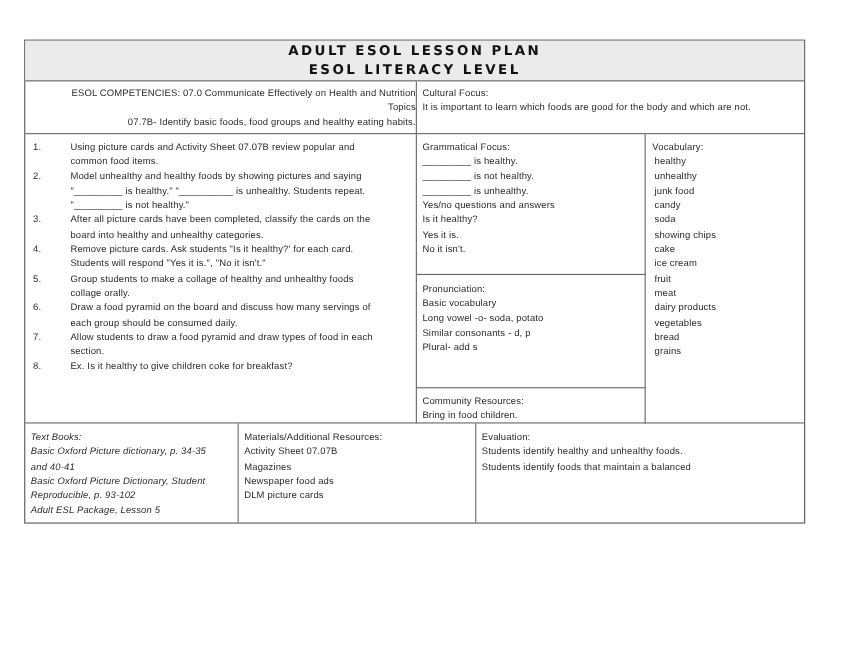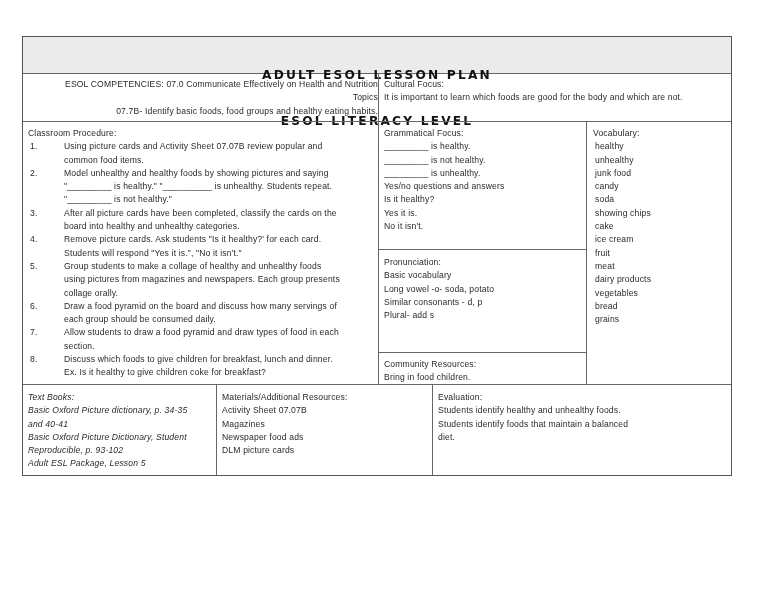--- a/index.html
+++ b/index.html
@@ -1,21 +1,21 @@
 <!DOCTYPE html>
 <html><head>
 <meta charset="utf-8">
 <style>
   * { box-sizing: border-box; margin: 0; padding: 0; }
   html, body { width: 776px; height: 600px; background: #ffffff; overflow: hidden; }
   body { font-family: "Liberation Sans", sans-serif; color: #2a2a2a; position: relative; }
   .doc { position: absolute; left: 22px; top: 36px; width: 710px; height: 440px; border: 1px solid #555; }
   .box { position: absolute; border-color: #666; border-style: solid; border-width: 0; }
   .header { left: 0; top: 0; width: 708px; height: 37px; background: #ebebeb; border-bottom: 1px solid #666; text-align: center; }
-  .header .t1, .header .t2 { font-family: "DejaVu Sans", sans-serif; font-weight: bold; font-size: 12.2px; letter-spacing: 2.2px; color: #111; line-height: 17px; margin-top: 29px; }
+  .header .t1, .header .t2 { font-family: "DejaVu Sans", sans-serif; font-weight: bold; font-size: 12.2px; letter-spacing: 2.2px; color: #111; line-height: 17px; }
   .header .t1 { padding-top: 1px; }
   .txt { font-size: 8.6px; line-height: 13.3px; letter-spacing: 0.15px; color: #2a2a2a; white-space: nowrap; }
   .cell { position: absolute; padding: 4px 0 0 5px; }
   .proc-item { position: relative; padding-left: 36px; white-space: normal; }
   .proc-item .num { position: absolute; left: 2px; top: 0; }
   .line { display: block; }
 </style>
 </head>
 <body>
 
@@ -30,21 +30,20 @@
     <span class="line">ESOL COMPETENCIES: 07.0 Communicate Effectively on Health and Nutrition</span>
     <span class="line">Topics</span>
     <span class="line">07.7B- Identify basic foods, food groups and healthy eating habits.</span>
   </div>
   <div class="box cell txt" style="left:356px;top:37px;width:352px;height:48px;border-bottom-width:1px;padding-top:4px;">
     <span class="line">Cultural Focus:</span>
     <span class="line">It is important to learn which foods are good for the body and which are not.</span>
   </div>
 
   <div class="box cell txt" style="left:0;top:85px;width:356px;height:263px;border-right-width:1px;border-bottom-width:1px;padding-top:5px;">
-    <span class="line">Classroom Procedure:</span>
     <div class="proc-item">
       <span class="num">1.</span>
       <span class="line">Using picture cards and Activity Sheet 07.07B review popular and</span>
       <span class="line">common food items.</span>
     </div>
     <div class="proc-item">
       <span class="num">2.</span>
       <span class="line">Model unhealthy and healthy foods by showing pictures and saying</span>
       <span class="line">"_________ is healthy." "__________ is unhealthy.   Students repeat.</span>
       <span class="line">"_________ is not healthy."</span>
@@ -55,36 +54,34 @@
       <span class="line">board into healthy and unhealthy categories.</span>
     </div>
     <div class="proc-item">
       <span class="num">4.</span>
       <span class="line">Remove picture cards.  Ask students "Is it healthy?' for each card.</span>
       <span class="line">Students will respond "Yes it is.", "No it isn't."</span>
     </div>
     <div class="proc-item">
       <span class="num">5.</span>
       <span class="line">Group students to make a collage of healthy and unhealthy foods</span>
-      <span class="line">using pictures from magazines and newspapers.  Each group presents</span>
       <span class="line">collage orally.</span>
     </div>
     <div class="proc-item">
       <span class="num">6.</span>
       <span class="line">Draw a food pyramid on the board and discuss how many servings of</span>
       <span class="line">each group should be consumed daily.</span>
     </div>
     <div class="proc-item">
       <span class="num">7.</span>
       <span class="line">Allow students to draw a food pyramid and draw types of food in each</span>
       <span class="line">section.</span>
     </div>
     <div class="proc-item">
       <span class="num">8.</span>
-      <span class="line">Discuss which foods to give children for breakfast, lunch and dinner.</span>
       <span class="line">Ex. Is it healthy to give children coke for breakfast?</span>
     </div>
   </div>
 
   <div class="box cell txt" style="left:356px;top:85px;width:208px;height:128px;border-right-width:1px;border-bottom-width:1px;padding-top:5px;">
     <span class="line">Grammatical Focus:</span>
     <span class="line">_________ is healthy.</span>
     <span class="line">_________ is not healthy.</span>
     <span class="line">_________ is unhealthy.</span>
     <span class="line">Yes/no questions and answers</span>
@@ -136,15 +133,14 @@
     <span class="line">Materials/Additional Resources:</span>
     <span class="line">Activity Sheet 07.07B</span>
     <span class="line">Magazines</span>
     <span class="line">Newspaper food ads</span>
     <span class="line">DLM picture cards</span>
   </div>
   <div class="box cell txt" style="left:410px;top:348px;width:298px;height:90px;padding-top:6px;">
     <span class="line">Evaluation:</span>
     <span class="line">Students identify healthy and unhealthy foods.</span>
     <span class="line">Students identify foods that maintain a balanced</span>
-    <span class="line">diet.</span>
   </div>
 </div>
 
 </body></html>

